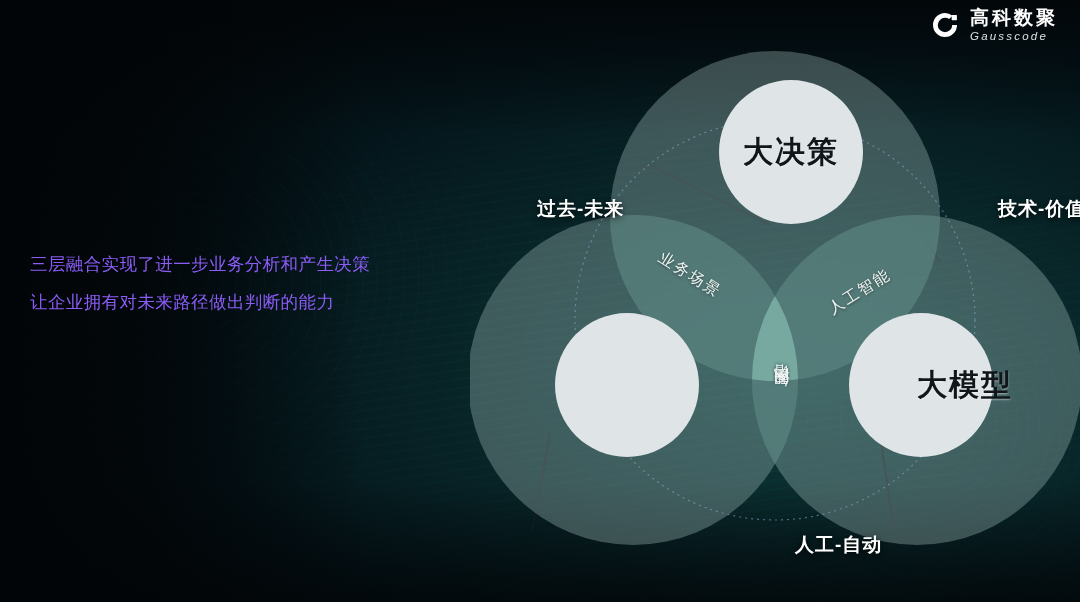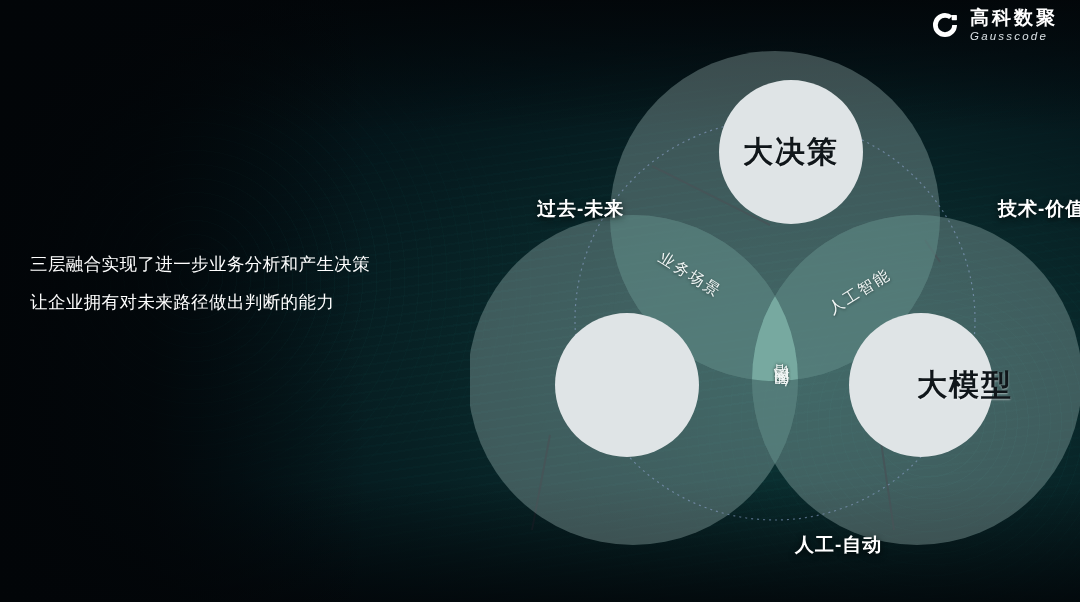--- a/index.html
+++ b/index.html
@@ -61,21 +61,21 @@
 
   
   .left-copy{position:absolute;left:30px;top:252px;width:430px;}
   .headline{
     font-size:33px;font-weight:700;letter-spacing:1px;
     color:#7fe6c4;
     text-shadow:0 0 18px rgba(90,220,185,.35);
     margin:0 0 18px 0;white-space:nowrap;
   }
   .subline{
-    font-size:17.5px;font-weight:400;color:#ffffff;
+    font-size:17.5px;font-weight:400;color:#8b5cf6;
     margin:0 0 14px 0;letter-spacing:.4px;
   }
 
   
   .logo{position:absolute;right:22px;top:8px;display:flex;align-items:center;gap:10px;}
   .logo-mark{width:30px;height:30px;flex:0 0 30px;}
   .logo-text{display:flex;flex-direction:column;line-height:1;}
   .logo-cn{font-size:19px;font-weight:700;color:#ffffff;letter-spacing:3px;}
   .logo-en{font-size:11.5px;font-weight:400;color:#d9e0e4;letter-spacing:2.2px;margin-top:4px;font-style:italic;}
 

